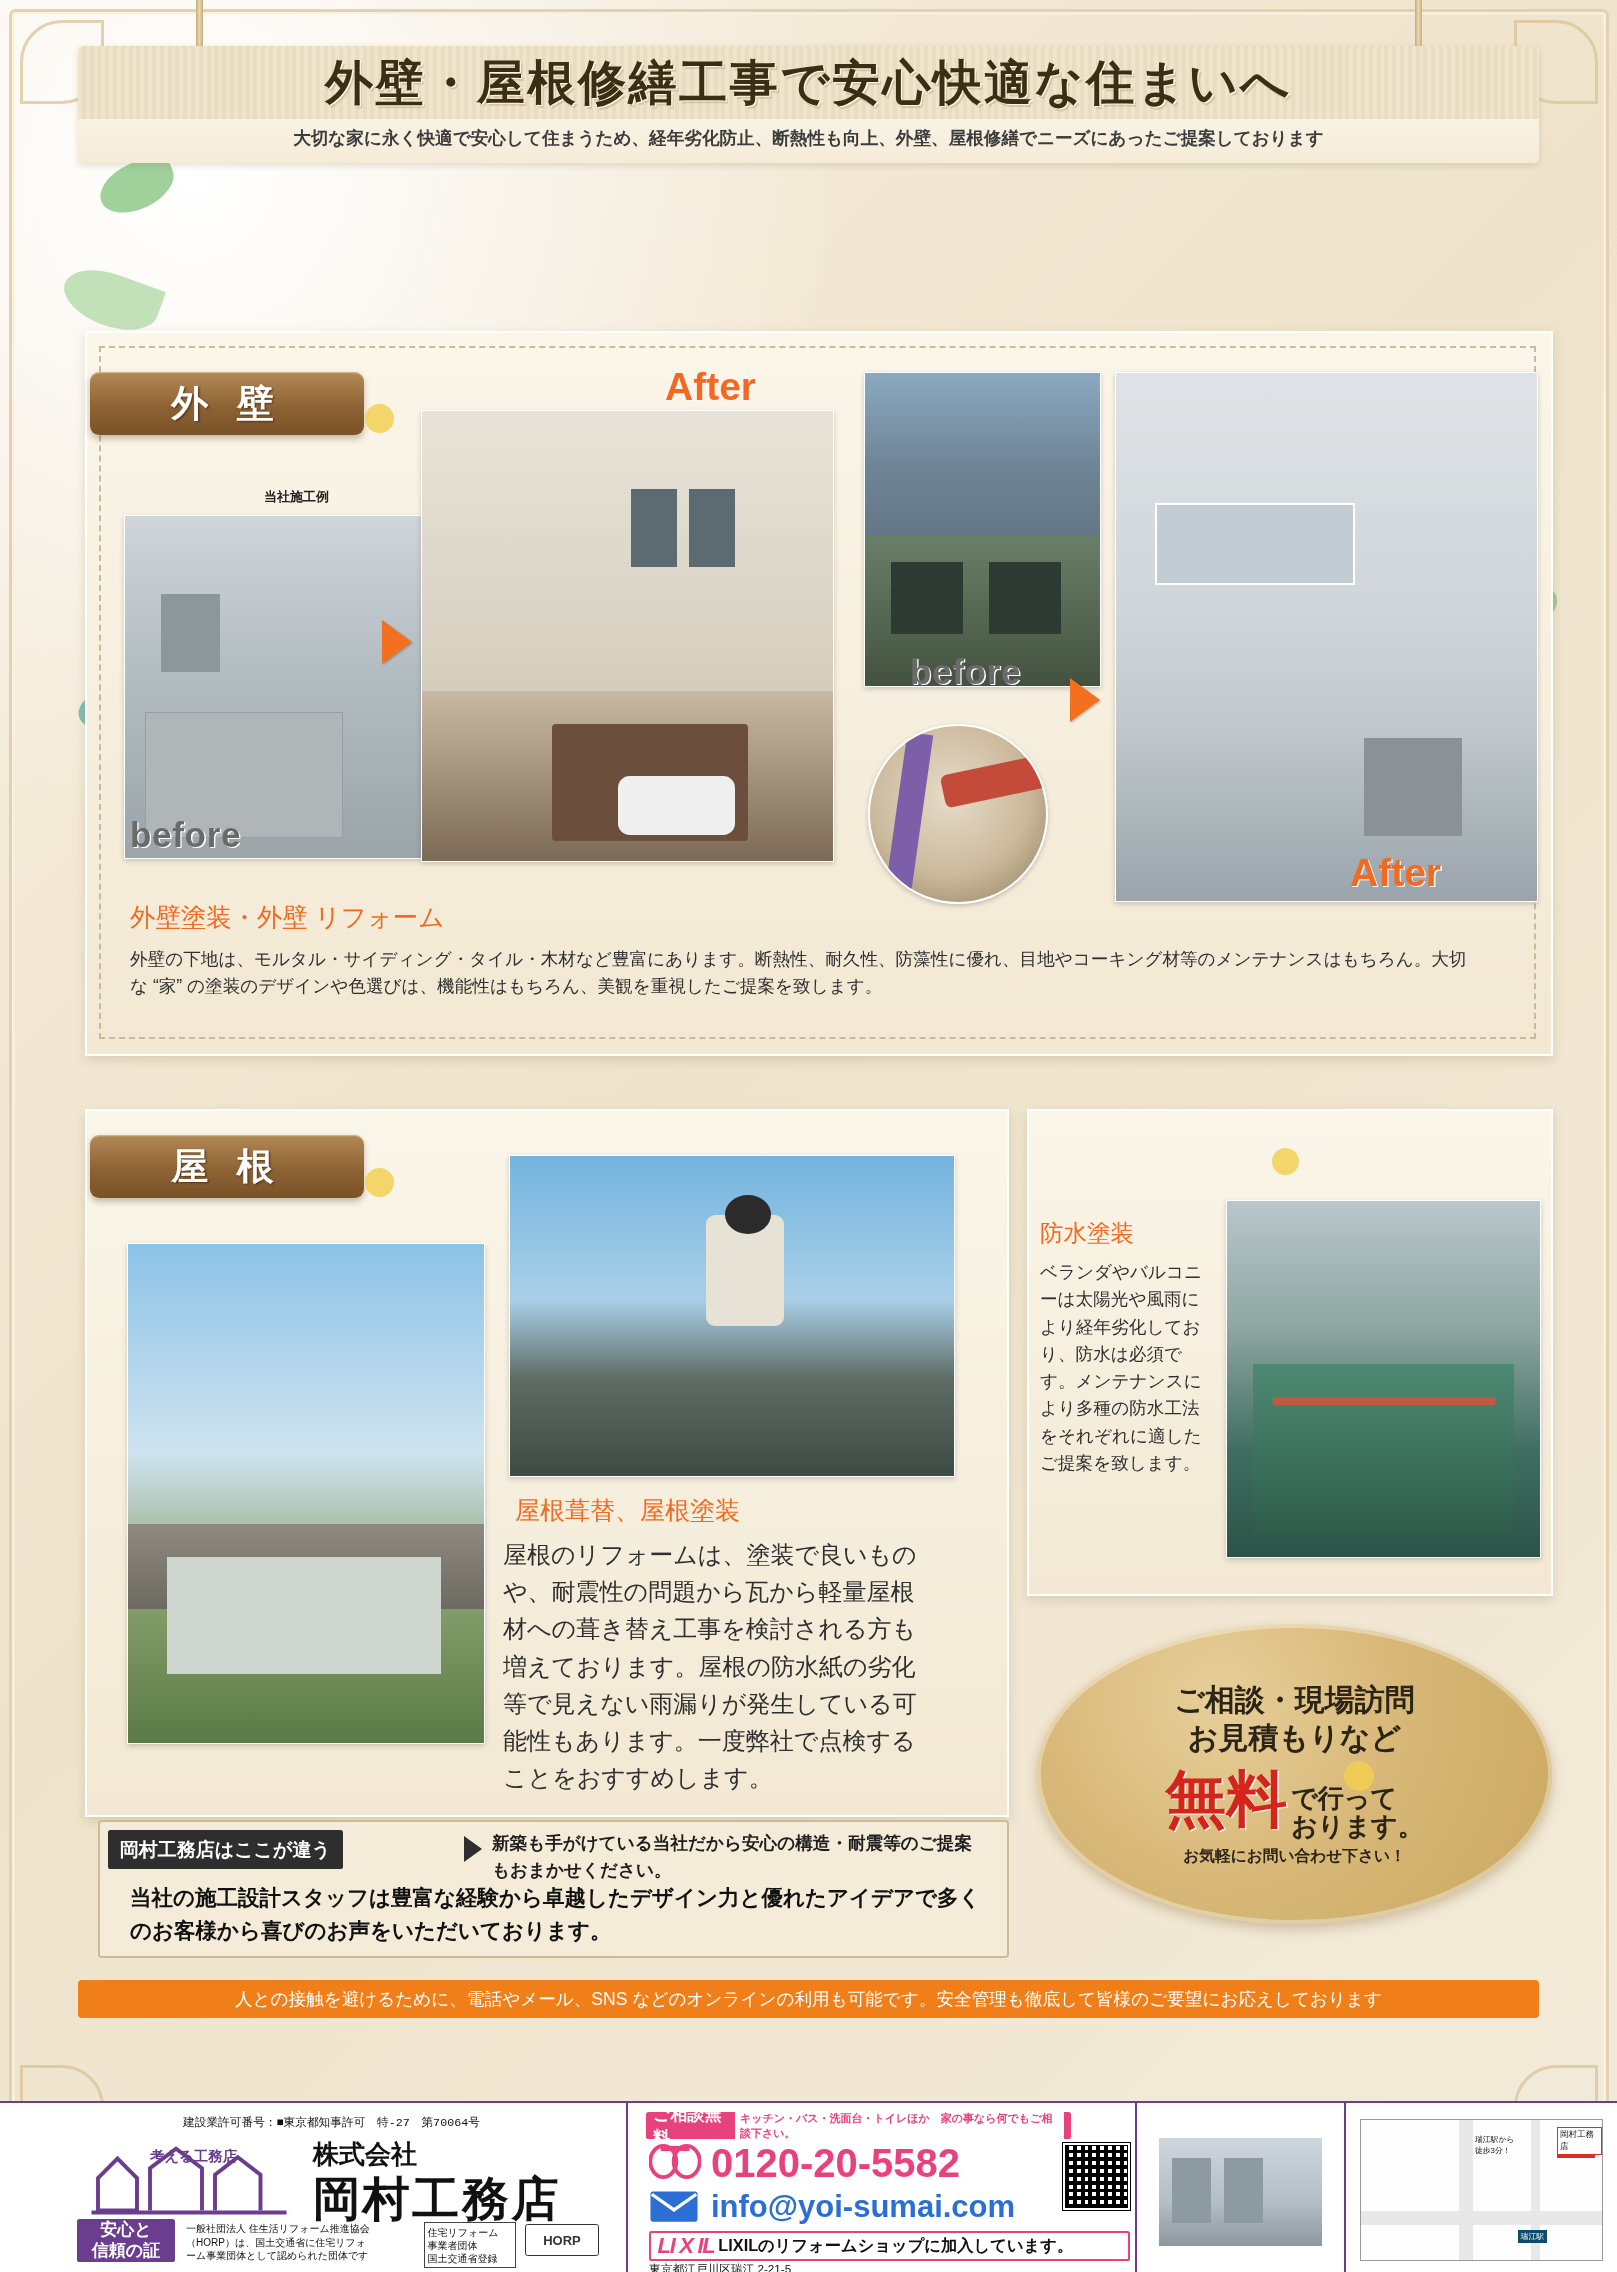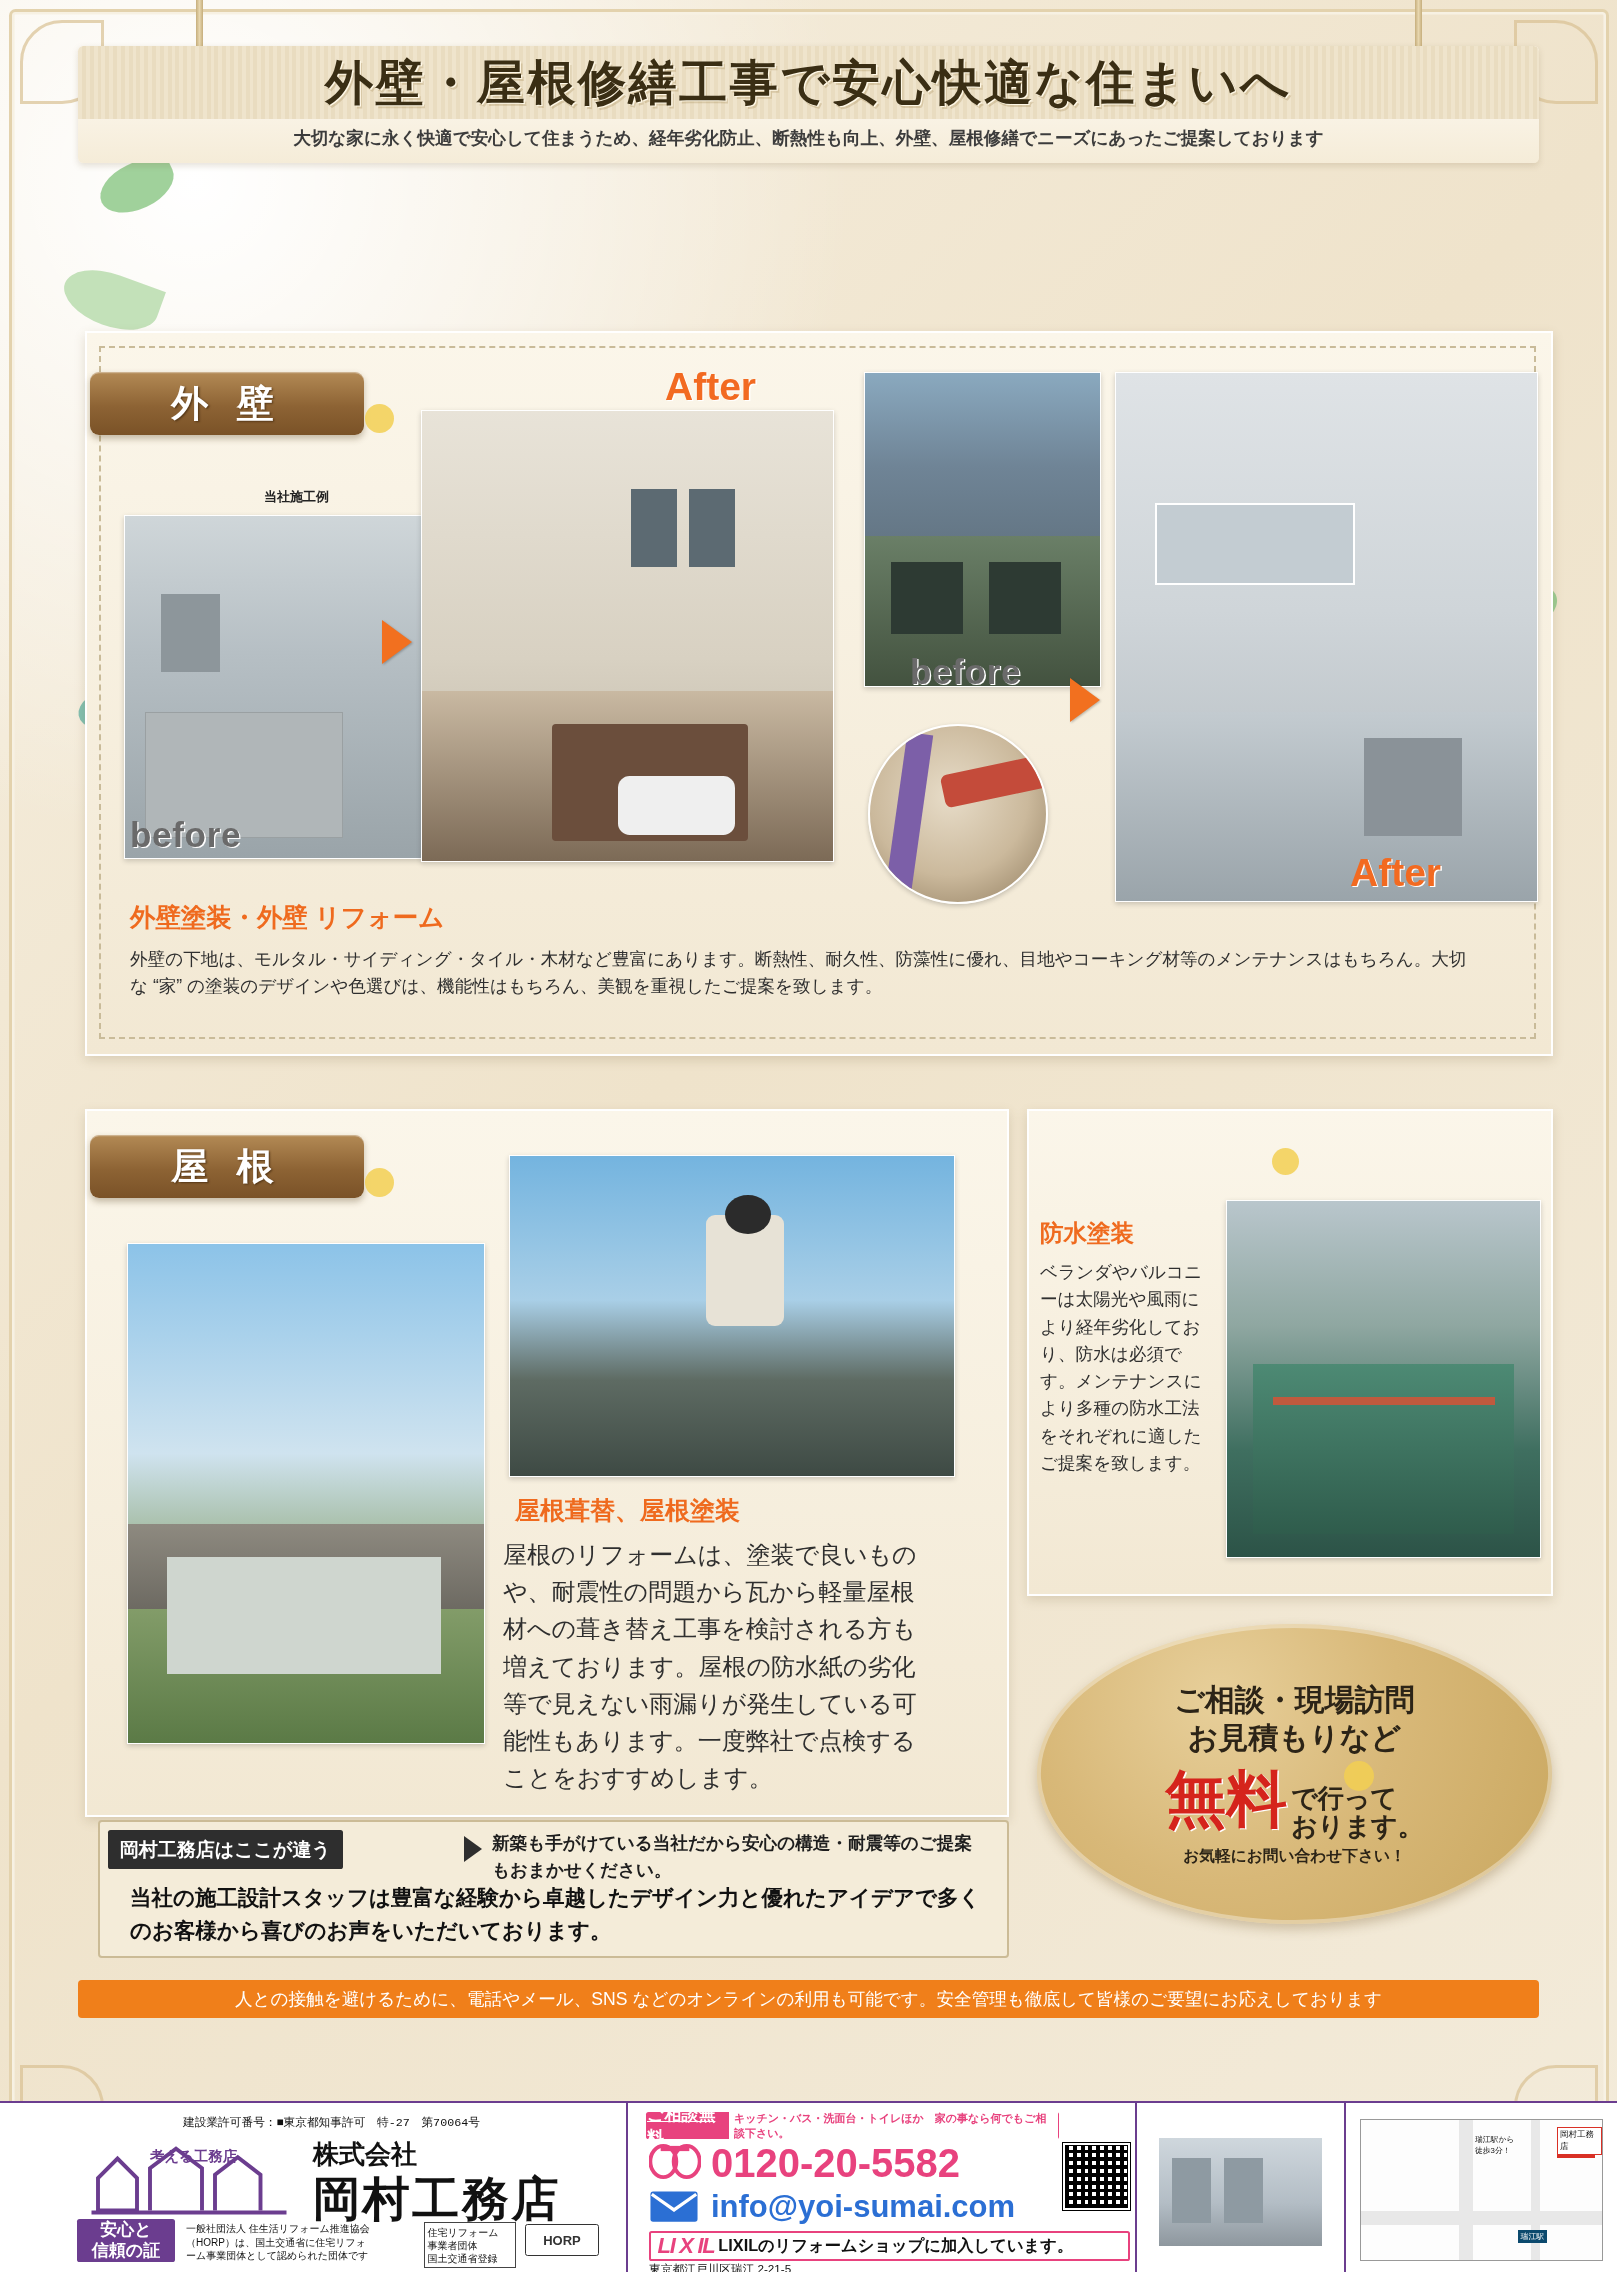--- a/index.html
+++ b/index.html
@@ -106,21 +106,21 @@
   }
   .tag-after{
     position:absolute;font-size:39px;font-weight:bold;color:#f26a21;
     text-shadow:1.3px 1.3px 0 #fff;
   }
   .arrow{
     position:absolute;width:0;height:0;border-top:22px solid transparent;border-bottom:22px solid transparent;border-left:30px solid #f2701f;
     filter:drop-shadow(1.3px 1.3px 1.3px rgba(0,0,0,.25));
   }
   .heading-orange{
-    position:absolute;color:#ef6a1e;font-weight:bold;
+    position:absolute;color:#ef6a1e;font-weight:normal;
   }
   .body-text{
     position:absolute;color:#2f2f2f;line-height:1.55;
   }
   .house-a{background:linear-gradient(180deg,#cfd6d9 0%,#b6bfc4 40%,#9aa4a9 100%);}
   .house-b{background:linear-gradient(180deg,#e8e3d8 0%,#d8d1c2 55%,#b9b1a1 100%);}
   .house-c{background:linear-gradient(180deg,#8aa9bf 0%,#6f8496 30%,#4e5b63 100%);}
   .house-d{background:linear-gradient(180deg,#dfe3e6 0%,#cfd5d9 45%,#aeb6bb 100%);}
   .roofwork{background:linear-gradient(180deg,#74b4df 0%,#a9cfe7 45%,#5e6b63 70%,#3e4a44 100%);}
   .greenhouse{background:linear-gradient(180deg,#8cc3e8 0%,#cfe3ef 42%,#87a06d 70%,#5b7a46 100%);}
@@ -356,21 +356,21 @@
       <div class="company" style="left:313px;top:65px;font-size:47px;letter-spacing:2.6px;">岡村工務店</div>
 
       <div class="badge-purple" style="left:77px;top:116px;width:98px;height:43px;font-size:17px;white-space:pre-line;">安心と
 信頼の証</div>
       <div class="tiny" style="position:absolute;left:186px;top:119px;width:189px;line-height:1.35;">一般社団法人 住生活リフォーム推進協会（HORP）は、国土交通省に住宅リフォーム事業団体として認められた団体です</div>
       <div class="tiny" style="position:absolute;left:424px;top:119px;width:85px;line-height:1.3;white-space:pre-line;border:1.3px solid #444;padding:2.6px;">住宅リフォーム
 事業者団体
 国土交通省登録</div>
       <div class="horp" style="left:525px;top:121px;width:72px;height:30px;">HORP</div>
 
-      <div class="pink-bar" style="left:646px;top:9px;width:411px;height:27px;padding:0 1px;gap:7.8px;text-decoration:underline;">
+      <div class="pink-bar" style="left:646px;top:9px;width:411px;height:27px;padding:0 7px;gap:7.8px;">
         <span style="font-size:17px;">ご相談無料</span>
         <span style="font-size:11px;background:#fff;color:#e8427e;padding:2px 5.2px;border-radius:2px;">キッチン・バス・洗面台・トイレほか　家の事なら何でもご相談下さい。</span>
       </div>
 
       <svg style="position:absolute;left:649px;top:40px;" width="52" height="37" viewBox="0 0 80 56">
         <ellipse cx="22" cy="28" rx="20" ry="24" fill="none" stroke="#e8427e" stroke-width="6"></ellipse>
         <ellipse cx="58" cy="28" rx="20" ry="24" fill="none" stroke="#e8427e" stroke-width="6"></ellipse>
         <rect x="18" y="4" width="44" height="8" fill="#e8427e"></rect>
       </svg>
       <div class="free-tel" style="left:711px;top:38px;font-size:40px;">0120-20-5582</div>

